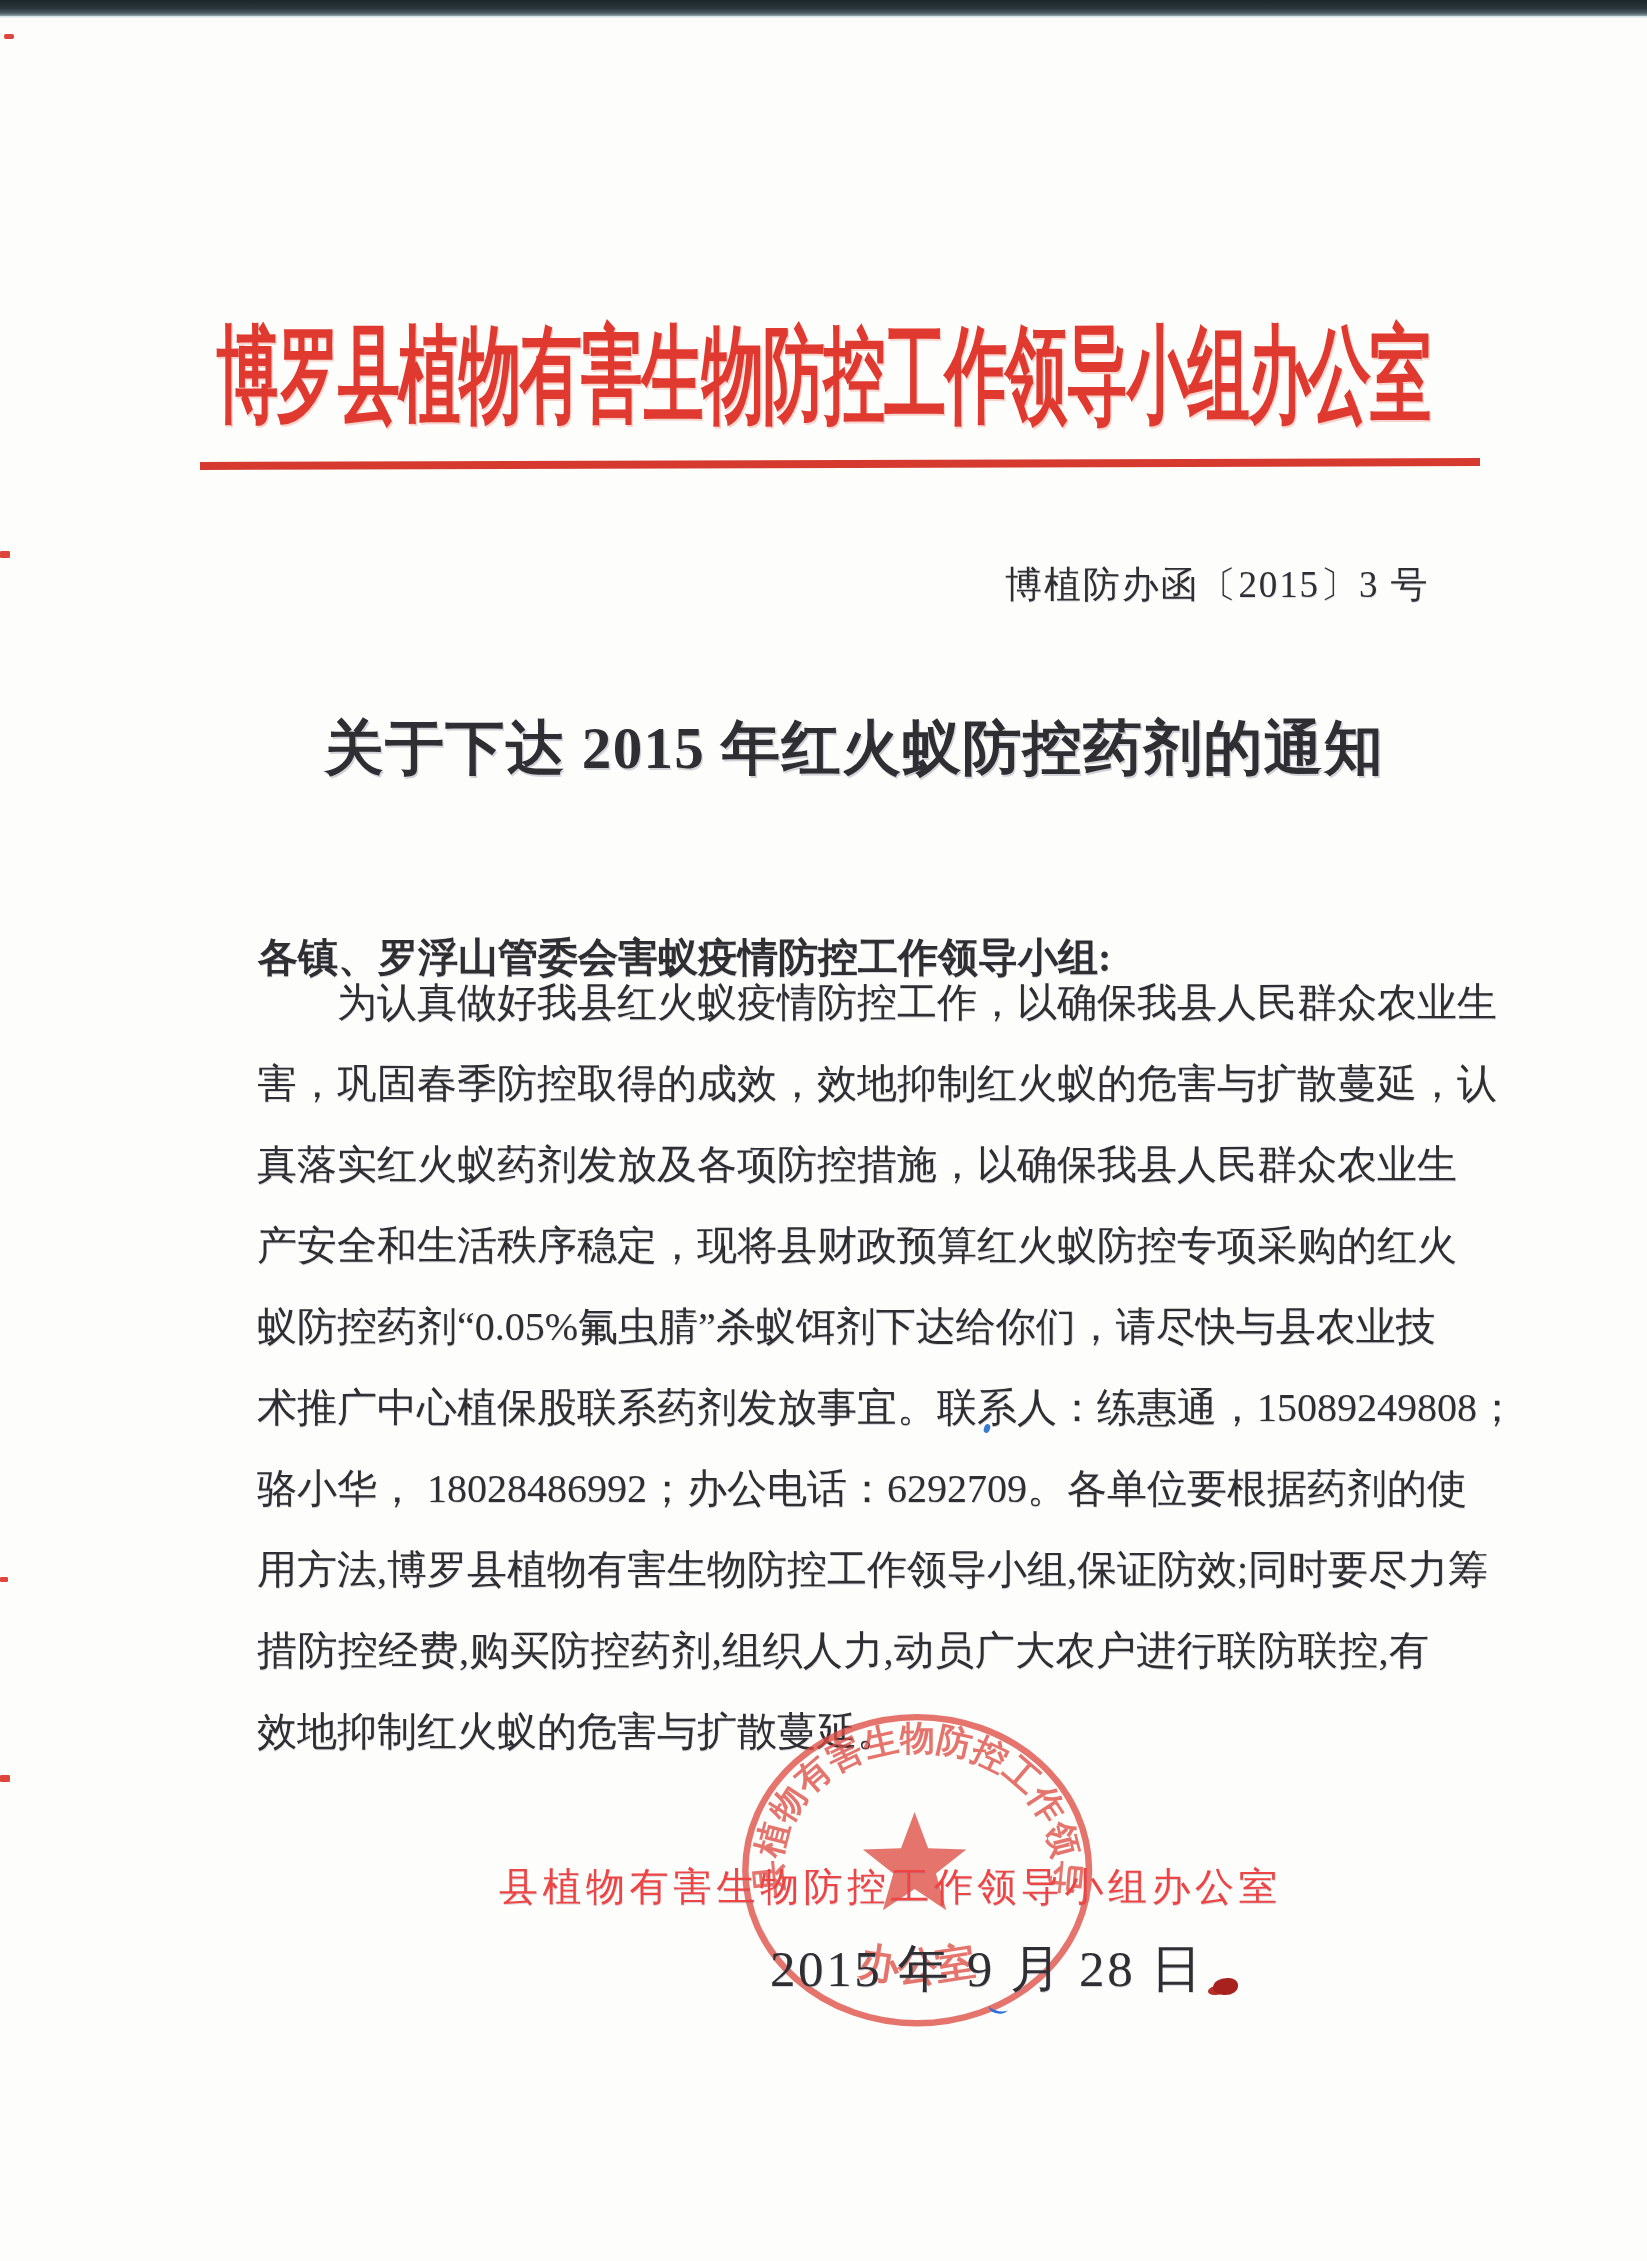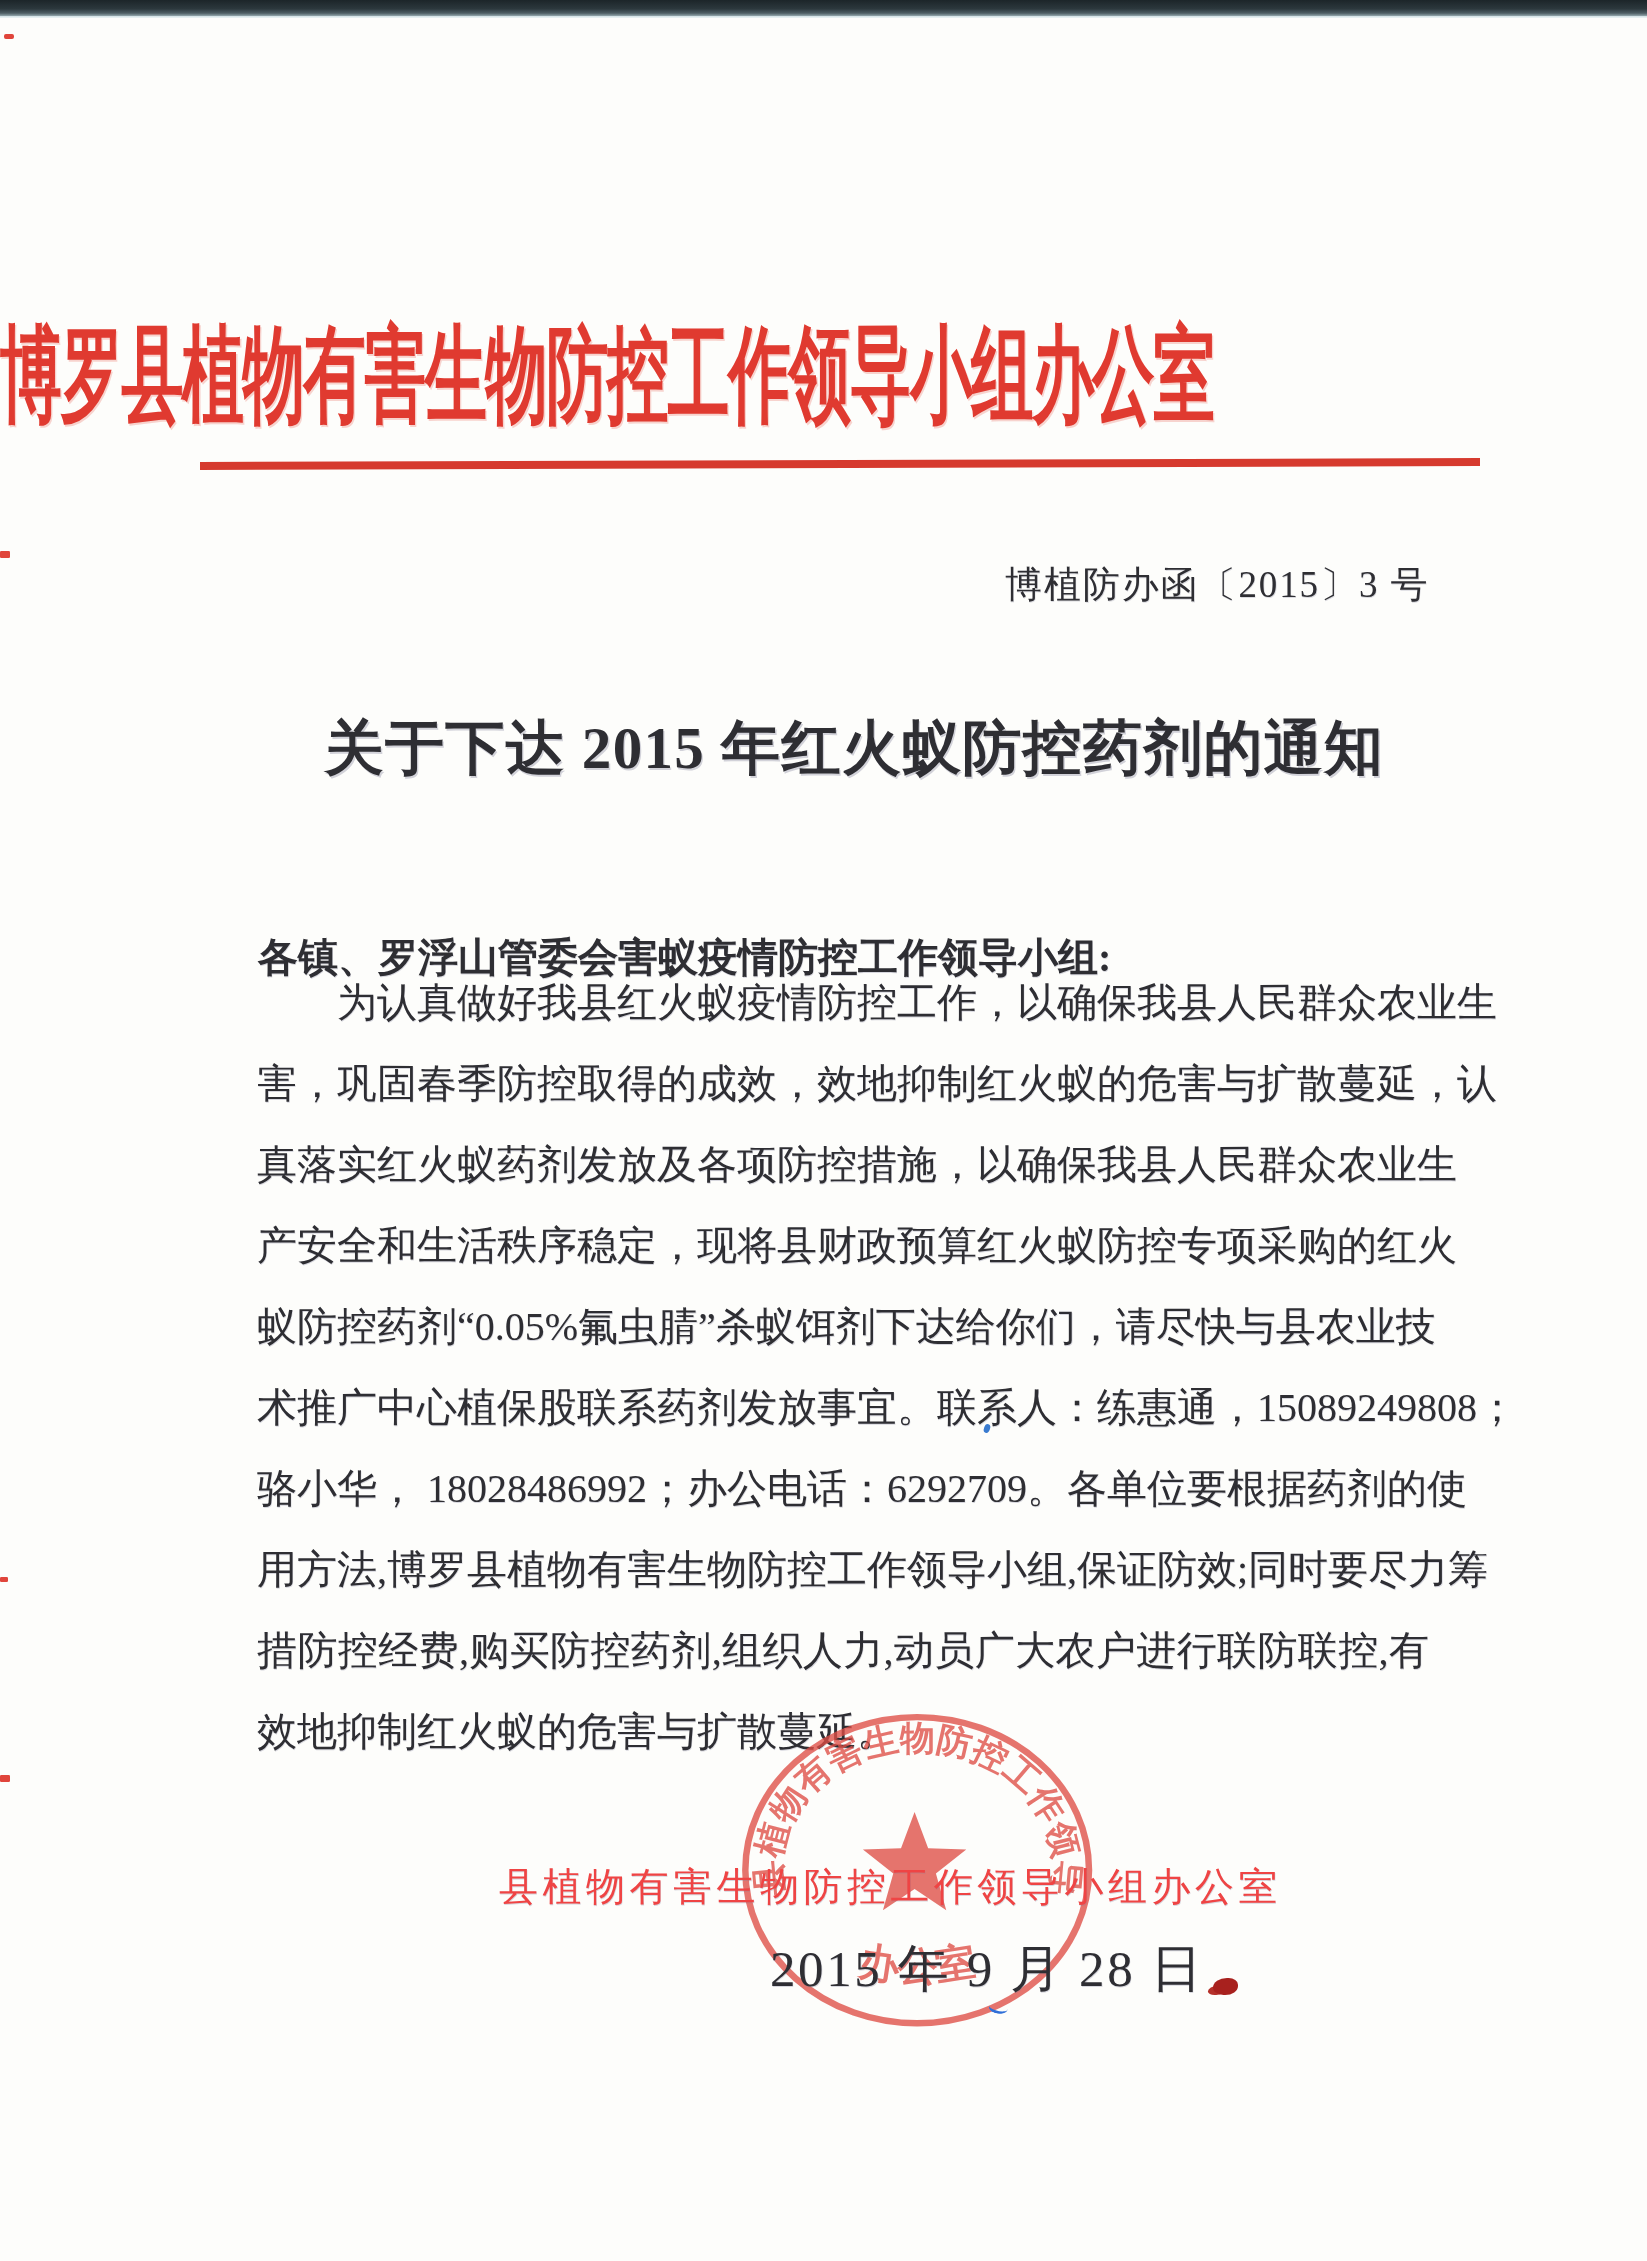--- a/index.html
+++ b/index.html
@@ -15,21 +15,21 @@
     position:absolute; left:0; top:0; width:1647px; height:15.5px;
     background:linear-gradient(180deg,#1c2529 0%,#2c383d 55%,#4e5e64 82%,#93a7ac 100%);
   }
   .scan-strip-line {
     position:absolute; left:0; top:15.5px; width:1647px; height:2.6px;
     background:linear-gradient(180deg,#cfdfe3 0%,#eef5f6 100%);
   }
   
   .letterhead {
     position:absolute; left:0; right:0; top:344px;
-    white-space:nowrap;
+    text-align:center; white-space:nowrap;
   }
   .letterhead span{
     display:inline-block;
     font-size:62px; line-height:62px; font-weight:bold;
     letter-spacing:-1.3px;
     transform:scale(1.0,1.7);
     transform-origin:center center;
     text-shadow:1.3px 1.3px 0 rgba(240,160,150,0.45);
   }
   .red-rule {

